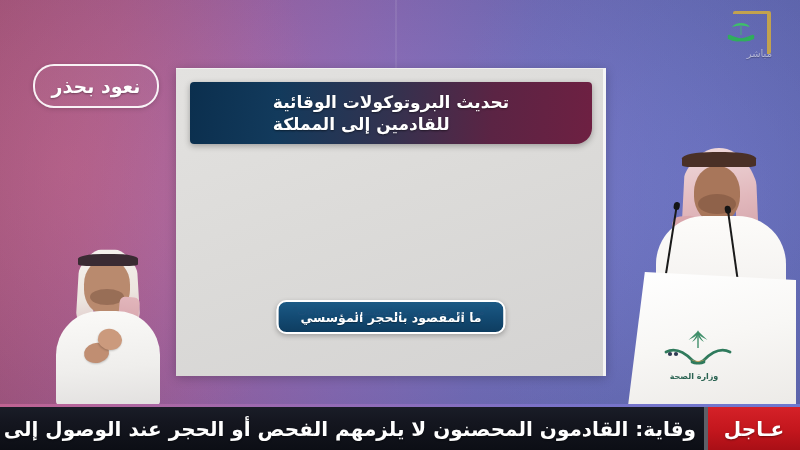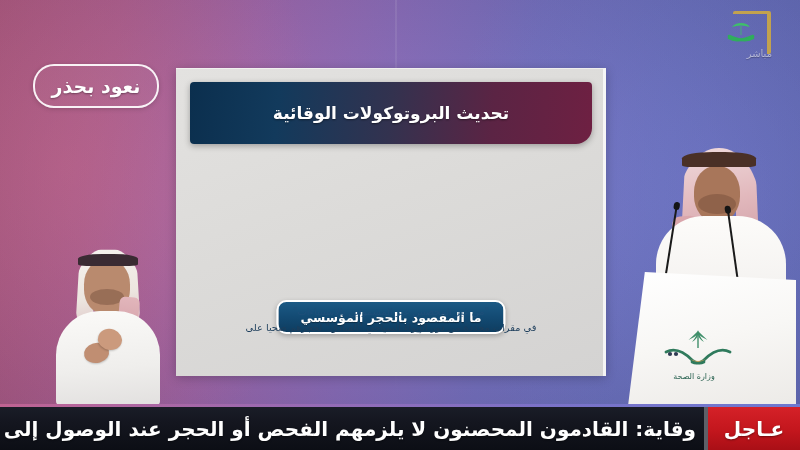--- a/index.html
+++ b/index.html
@@ -336,21 +336,21 @@
     left: 44px; top: 196px;
     width: 96px; height: 62px;
     text-align: center;
   }
   .podium-logo-name {
     position: absolute;
     left: 0; right: 8px; top: 46px;
     font-size: 8px;
     color: #2b6352;
     direction: rtl;
-    font-weight: normal;
+    font-weight: bold;
     letter-spacing: .2px;
   }
 
   
   .ticker {
     position: absolute;
     left: 0; bottom: 0;
     width: 800px; height: 46px;
     background: linear-gradient(180deg, #1b1e29 0%, #14161f 40%, #0c0e15 100%);
   }
@@ -427,30 +427,30 @@
     </svg>
   </div>
   <div class="live-label">مباشر</div>
 
   <div class="slide">
     <div class="slide-inner-edge"></div>
 
     <div class="slide-title-bar">
       <div class="title-text">
         <span class="ln">تحديث البروتوكولات الوقائية</span>
+        <span class="ln">للقادمين إلى المملكة</span>
       </div>
     </div>
 
     <div class="slide-subhead">
       <span>ما المقصود بالحجر المؤسسي</span>
     </div>
 
     <div class="slide-body">
       <span class="bline quote">"من غير المحصنين غير المشمولين بالاستثناءات"</span>
-      <span class="bline">في مقرات محددة من دور الإيواء السياحي "الفنادق" لحجزهم صحيا على</span>
     </div>
   </div>
 
   <div class="signer">
     <div class="ghutra"></div>
     <div class="head"></div>
     <div class="igal"></div>
     <div class="face-shadow"></div>
     <div class="shemagh-tail"></div>
     <div class="thobe"></div>

